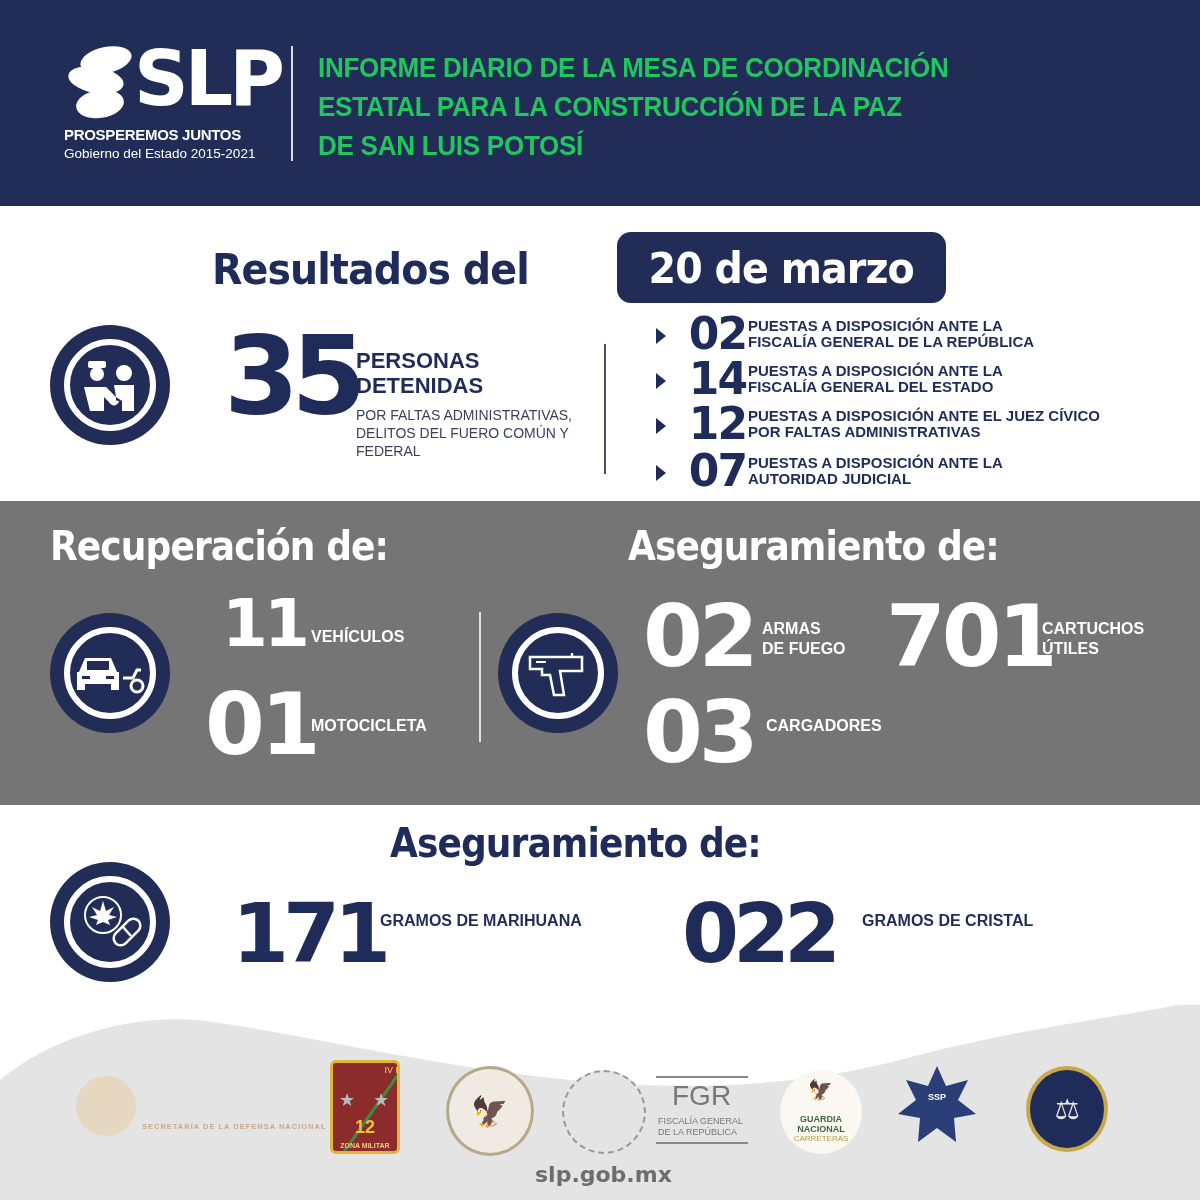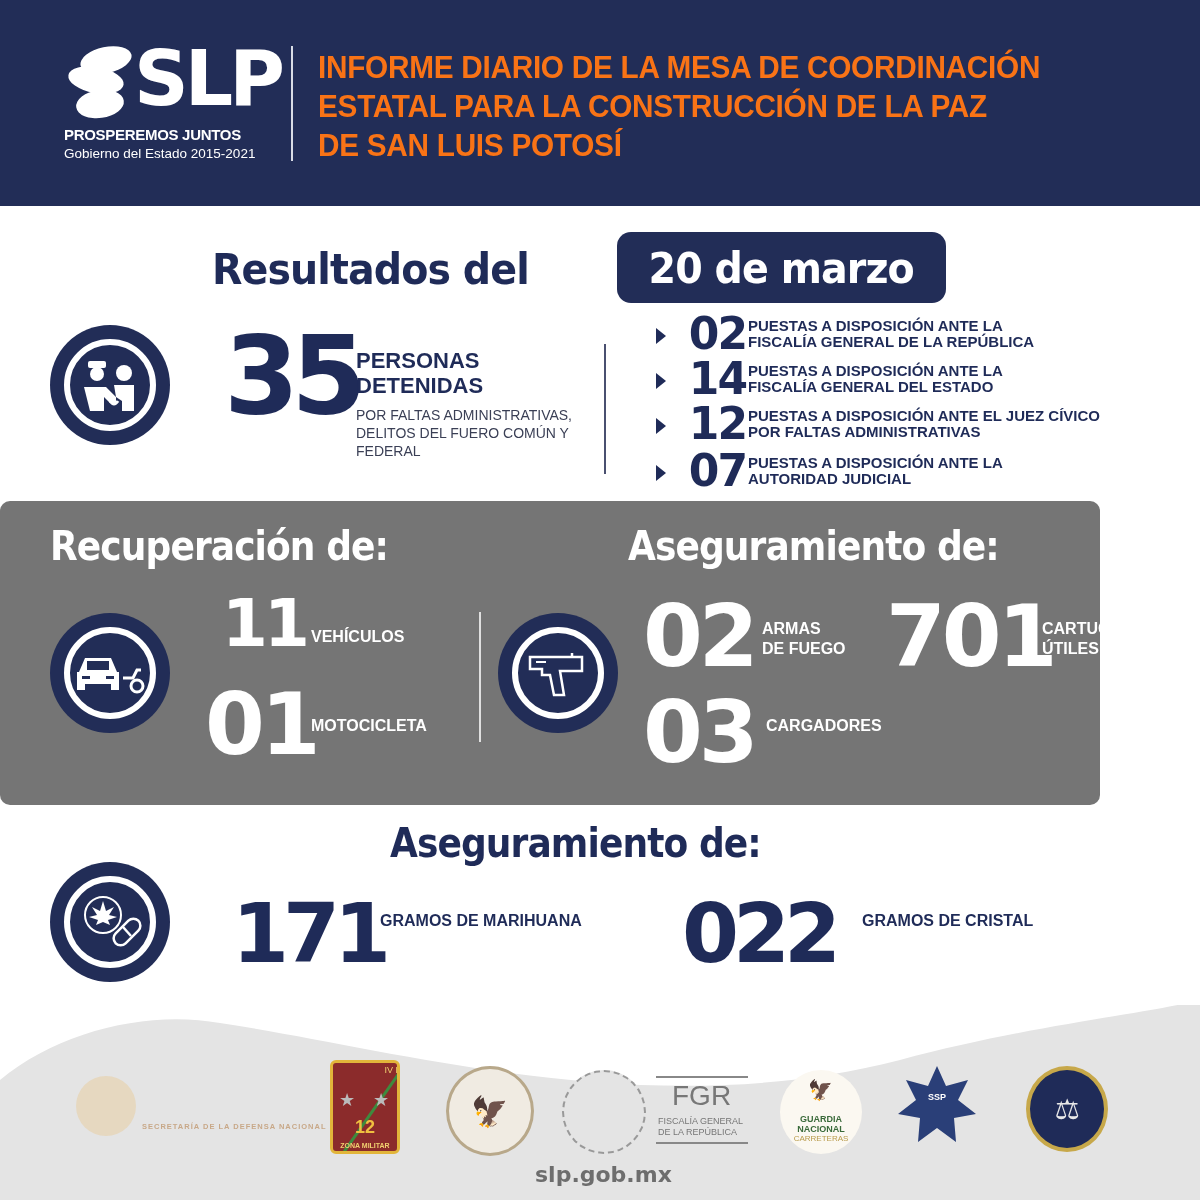--- a/index.html
+++ b/index.html
@@ -6,21 +6,21 @@
   body { width:1200px; height:1200px; overflow:hidden; background:#ffffff; font-family:"DejaVu Sans", sans-serif; position:relative; }
 
   
   .header { position:absolute; left:0; top:0; width:1200px; height:206px; background:#222d57; }
   .logo { position:absolute; left:60px; top:44px; width:210px; height:125px; }
   .logo-mark { position:absolute; left:6px; top:0; width:80px; height:80px; }
   .logo-slp { position:absolute; left:74px; top:-10px; font-family:"DejaVu Sans", sans-serif; font-weight:bold; font-size:76px; color:#fff; letter-spacing:-4px; }
   .logo-tag { position:absolute; left:4px; top:82px; font-weight:bold; font-size:15px; color:#fff; letter-spacing:-0.3px; font-family:Liberation Sans, sans-serif; }
   .logo-gov { position:absolute; left:4px; top:102px; font-size:13.5px; color:#fff; font-family:"Liberation Sans", sans-serif; }
   .header-div { position:absolute; left:291px; top:46px; width:2px; height:115px; background:#d9dce6; }
-  .header-title { position:absolute; left:318px; top:48px; width:860px; font-family:"Liberation Sans", sans-serif; font-weight:bold; font-size:32px; line-height:39px; color:#f97316; letter-spacing:-0.3px; }
+  .header-title { position:absolute; left:318px; top:48px; width:860px; font-family:"Liberation Sans", sans-serif; font-weight:bold; font-size:28px; line-height:39px; color:#22c55e; letter-spacing:-0.3px; }
   .header-title div { white-space:nowrap; transform:scaleX(0.93); transform-origin:left; }
 
   
   .res-title { position:absolute; left:212px; top:244px; font-family:"DejaVu Sans", sans-serif; font-weight:bold; font-size:43px; color:#1f2b58; letter-spacing:-1px; transform:scaleX(0.92); transform-origin:left; white-space:nowrap; }
   .date-pill { position:absolute; left:617px; top:232px; width:329px; height:71px; background:#222d57; border-radius:14px; color:#fff; font-weight:bold; font-size:43px; letter-spacing:-1px; display:flex; align-items:center; justify-content:center; }
   .date-pill span { transform:scaleX(0.92); display:inline-block; white-space:nowrap; }
 
   .circle-icon { position:absolute; width:120px; height:120px; border-radius:50%; background:#222d57; display:flex; align-items:center; justify-content:center; }
   .circle-icon .ring { width:92px; height:92px; border-radius:50%; border:6px solid #fff; display:flex; align-items:center; justify-content:center; }
 
@@ -29,21 +29,21 @@
   .det-sub { position:absolute; left:356px; top:406px; font-size:14px; line-height:18px; color:#3a3f55; font-family:"Liberation Sans", sans-serif; }
   .vdiv1 { position:absolute; left:604px; top:344px; width:2px; height:130px; background:#4a5070; }
 
   .disp-list { position:absolute; left:652px; top:318px; }
   .disp-row { position:absolute; left:0; height:46px; width:500px; }
   .disp-row .tri { position:absolute; left:4px; top:10px; width:0; height:0; border-top:8px solid transparent; border-bottom:8px solid transparent; border-left:10px solid #1f2b58; }
   .disp-row .num { position:absolute; left:28px; top:-6px; font-weight:bold; font-size:44px; line-height:1; color:#1f2b58; letter-spacing:-2px; font-family:"DejaVu Sans", sans-serif; width:66px; text-align:right; }
   .disp-row .txt { position:absolute; left:96px; top:0; font-weight:bold; font-size:15px; line-height:16px; color:#1f2b58; font-family:"Liberation Sans", sans-serif; white-space:nowrap; }
 
   
-  .gray { position:absolute; left:0; top:501px; width:1100px; height:304px; background:#757575;border-radius:10px; }
+  .gray { position:absolute; left:0; top:501px; width:1200px; height:304px; background:#757575; }
   .g-title { position:absolute; font-weight:bold; font-size:40px; color:#fff; letter-spacing:-1px; white-space:nowrap; transform:scaleX(0.9); transform-origin:left; font-family:"DejaVu Sans", sans-serif; }
   .g-num { position:absolute; font-weight:bold; color:#fff; line-height:1; font-family:"DejaVu Sans", sans-serif; letter-spacing:-4px; }
   .g-lbl { position:absolute; font-weight:bold; font-size:16px; line-height:20px; color:#fff; font-family:"Liberation Sans", sans-serif; white-space:nowrap; }
   .vdiv2 { position:absolute; left:479px; top:612px; width:2px; height:130px; background:#e0e0e0; }
 
   
   .d-title { position:absolute; left:390px; top:820px; font-weight:bold; font-size:40px; color:#1f2b58; letter-spacing:-1px; white-space:nowrap; transform:scaleX(0.9); transform-origin:left; font-family:"DejaVu Sans", sans-serif; }
   .d-num { position:absolute; font-weight:bold; color:#1f2b58; font-size:82px; line-height:1; font-family:"DejaVu Sans", sans-serif; letter-spacing:-6px; }
   .d-lbl { position:absolute; font-weight:bold; font-size:16px; color:#1f2b58; font-family:"Liberation Sans", sans-serif; white-space:nowrap; }
 

